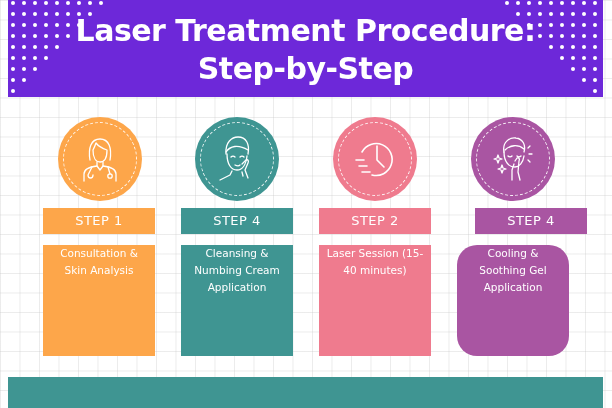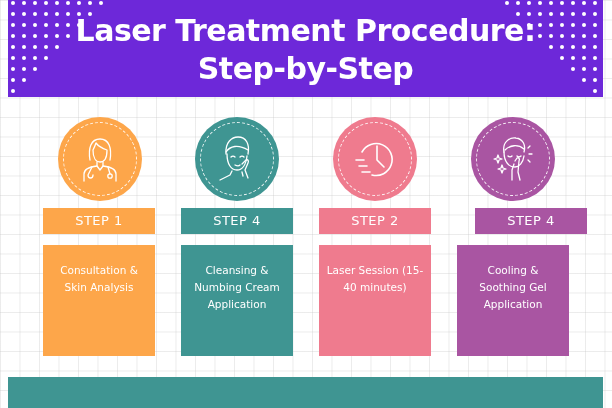--- a/index.html
+++ b/index.html
@@ -12,21 +12,21 @@
     font-family:"DejaVu Sans",sans-serif;}
   .header{position:absolute;left:8px;top:0;width:595px;height:97px;background:#6d28d9;overflow:hidden;}
   .dots{position:absolute;top:0;}
   .dots span{position:absolute;width:4px;height:4px;border-radius:50%;background:#fff;}
   .title{position:absolute;left:0;right:0;top:12px;text-align:center;color:#fff;
     font-family:"DejaVu Sans",sans-serif;font-weight:bold;font-size:30px;line-height:38px;letter-spacing:-0.5px;}
   .circle{position:absolute;width:84px;height:84px;border-radius:50%;top:117px;}
   .circle .ring{position:absolute;left:5px;top:5px;right:5px;bottom:5px;border-radius:50%;border:1.2px dashed rgba(255,255,255,0.9);}
   .circle svg{position:absolute;left:17px;top:17px;width:50px;height:50px;}
   .step{position:absolute;top:208px;width:112px;height:26px;color:#fff;font-size:13px;line-height:26px;text-align:center;letter-spacing:0.5px;}
-  .box{position:absolute;top:245px;width:112px;height:111px;color:#fff;font-family:"DejaVu Sans",sans-serif;font-size:10.5px;line-height:17px;text-align:center;padding-top:17px;box-sizing:border-box;}
+  .box{position:absolute;top:245px;width:112px;height:111px;color:#fff;font-family:"DejaVu Sans",sans-serif;font-size:10.5px;line-height:17px;text-align:center;box-sizing:border-box;}
   .box span{display:block;padding:0 6px;}
   .footer{position:absolute;left:8px;top:377px;width:595px;height:31px;background:#3f9592;}
 </style>
 </head>
 <body>
 
 <div class="header">
   <div class="dots" id="dots-left">
       <span style="left: 3px; top: 1px;"></span>
       <span style="left: 14px; top: 1px;"></span>
@@ -181,17 +181,17 @@
     <path d="M17 16 C22 11,30 10,36 15"></path>
     <path d="M16 18 C16 28,21 33,27 33 C31 33,35 29,36 22"></path>
     <path d="M20 22 C21 23,23 23,24 22 M29 22 C30 23,32 23,33 22"></path>
     <path d="M27 27 L29 24 C31 23,32 25,31 27 L30 38 L32 46 M24 46 L24 36 L26 30"></path>
     <path d="M40 14 L42 12 M41 20 L44 20 M40 26 L42 28"></path>
     <path d="M9 24 L10 21 L11 24 L14 25 L11 26 L10 29 L9 26 L6 25Z"></path>
     <path d="M13 34 L14 31 L15 34 L18 35 L15 36 L14 39 L13 36 L10 35Z"></path>
   </svg>
 </div>
 <div class="step" style="left:475px;background:#a955a2;">STEP 4</div>
-<div class="box" style="left:457px;background:#a955a2;">
+<div class="box" style="left:457px;background:#a955a2;border-radius:20px;">
   <span>Cooling &amp; Soothing Gel Application</span>
 </div>
 
 <div class="footer"></div>
 
 </body></html>

